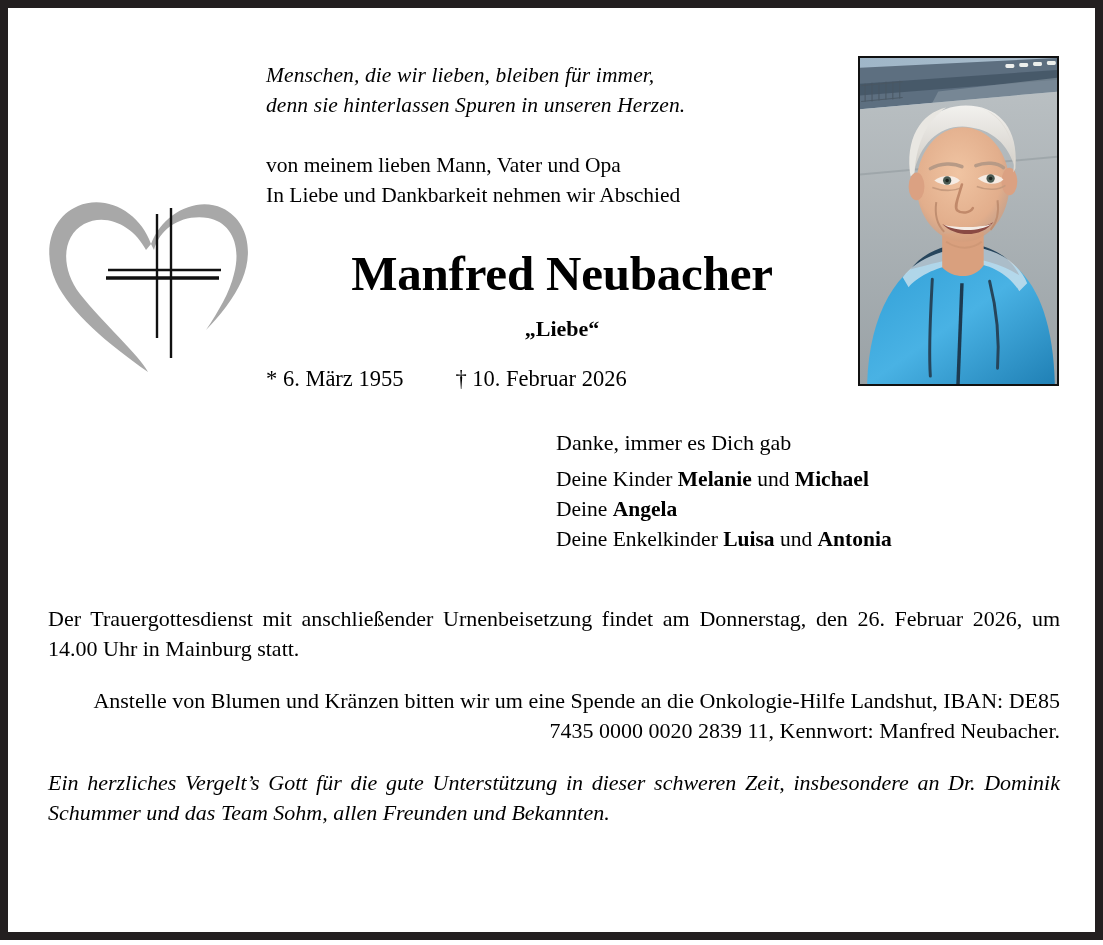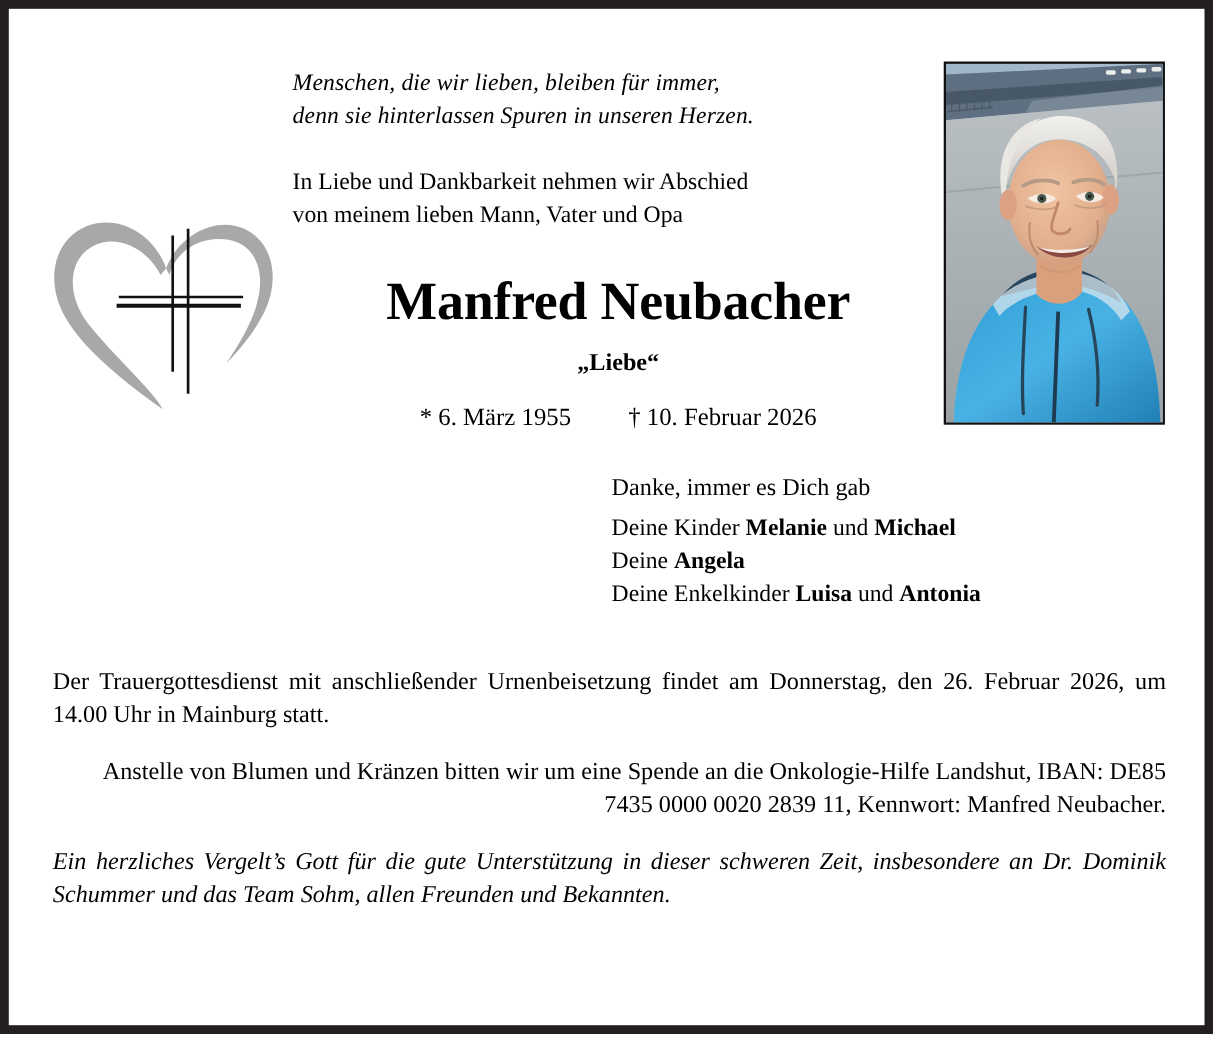--- a/index.html
+++ b/index.html
@@ -94,21 +94,21 @@
     font-weight: bold;
     font-size: 22px;
     line-height: 26px;
   }
 
   .dates {
     position: absolute;
     left: 258px;
     top: 356px;
     width: 592px;
-    text-align: center;
+    text-align: left;
     font-size: 22.5px;
     line-height: 30px;
   }
   .dates .birth { display:inline-block; }
   .dates .death { display:inline-block; margin-left: 52px; }
 
   
   .thanks {
     position: absolute;
     left: 548px;
@@ -282,22 +282,22 @@
         </g>
       </svg>
     </div>
 
     <div class="epitaph">
       <div>Menschen, die wir lieben, bleiben für immer,</div>
       <div>denn sie hinterlassen Spuren in unseren Herzen.</div>
     </div>
 
     <div class="intro">
+      <div>von meinem lieben Mann, Vater und Opa</div>
       <div>In Liebe und Dankbarkeit nehmen wir Abschied</div>
-      <div>von meinem lieben Mann, Vater und Opa</div>
     </div>
 
     <div class="name">Manfred Neubacher</div>
     <div class="nickname">„Liebe“</div>
 
     <div class="dates">
       <span class="birth">* 6. März 1955</span><span class="death">† 10. Februar 2026</span>
     </div>
 
     <div class="thanks">Danke, immer es Dich gab</div>

